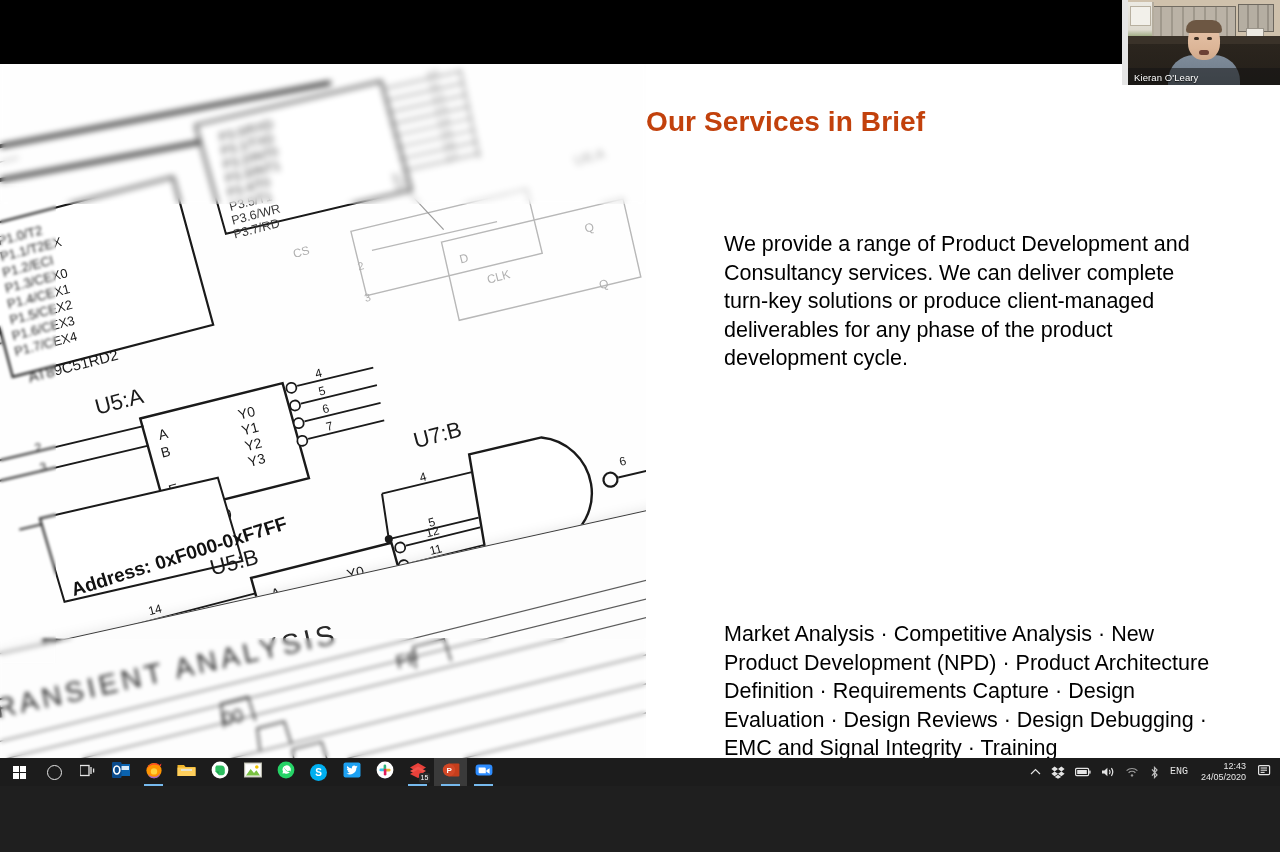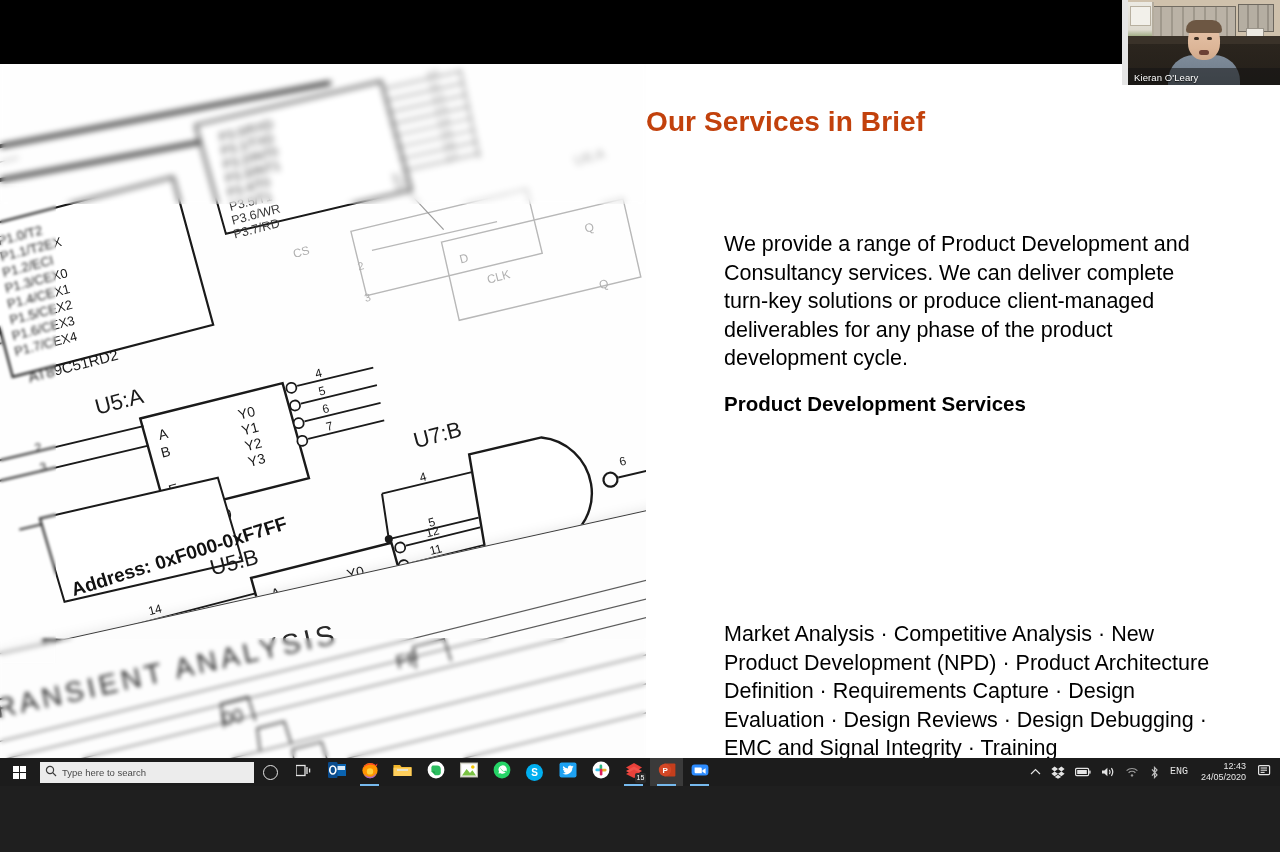--- a/index.html
+++ b/index.html
@@ -503,21 +503,20 @@
       <div class="blurbot"></div>
       <div class="blurleft"></div>
     </div>
 
     <div id="textcol">
       <div id="slide-title">Our Services in Brief</div>
 
       <div class="body-block intro">We provide a range of Product Development and Consultancy services. We can deliver complete turn-key solutions or produce client-managed deliverables for any phase of the product development cycle.</div>
 
       <div class="body-block" id="sec-pd">
-        <div class="sec-head">Product Development Services</div>
       </div>
 
       <div class="body-block" id="sec-cs">
         <div class="sec-body">Market Analysis · Competitive Analysis · New Product Development (NPD) · Product Architecture Definition · Requirements Capture · Design Evaluation · Design Reviews · Design Debugging · EMC and Signal Integrity · Training</div>
       </div>
     </div>
   </div>
 
   <div id="webcam">
     <div class="wallTop"></div>
@@ -548,29 +547,20 @@
       <div id="startbtn">
         <span class="winlogo">
           <i></i>
             <i></i>
             <i></i>
             <i></i>
         </span>
         <span class="sr">Start</span>
       </div>
 
-      <div id="searchbox">
-        <span class="mag">
-          <svg width="12" height="12" viewBox="0 0 12 12">
-              <circle cx="5" cy="5" r="3.6" fill="none" stroke="#3c3c3c" stroke-width="1.2"></circle>
-              <line x1="7.7" y1="7.7" x2="11" y2="11" stroke="#3c3c3c" stroke-width="1.2"></line>
-            </svg>
-        </span>
-        <span class="ph">Type here to search</span>
-      </div>
 
       <div class="tb-icon">
         <span class="ic-circle"></span>
       </div>
 
       <div class="tb-icon">
         <span>
           <svg width="16" height="13" viewBox="0 0 16 13">
             <rect x="0" y="1.5" width="9" height="10" fill="none" stroke="#e6e6e6" stroke-width="1.3"></rect>
             <line x1="11" y1="3" x2="11" y2="10" stroke="#e6e6e6" stroke-width="1.3"></line>

